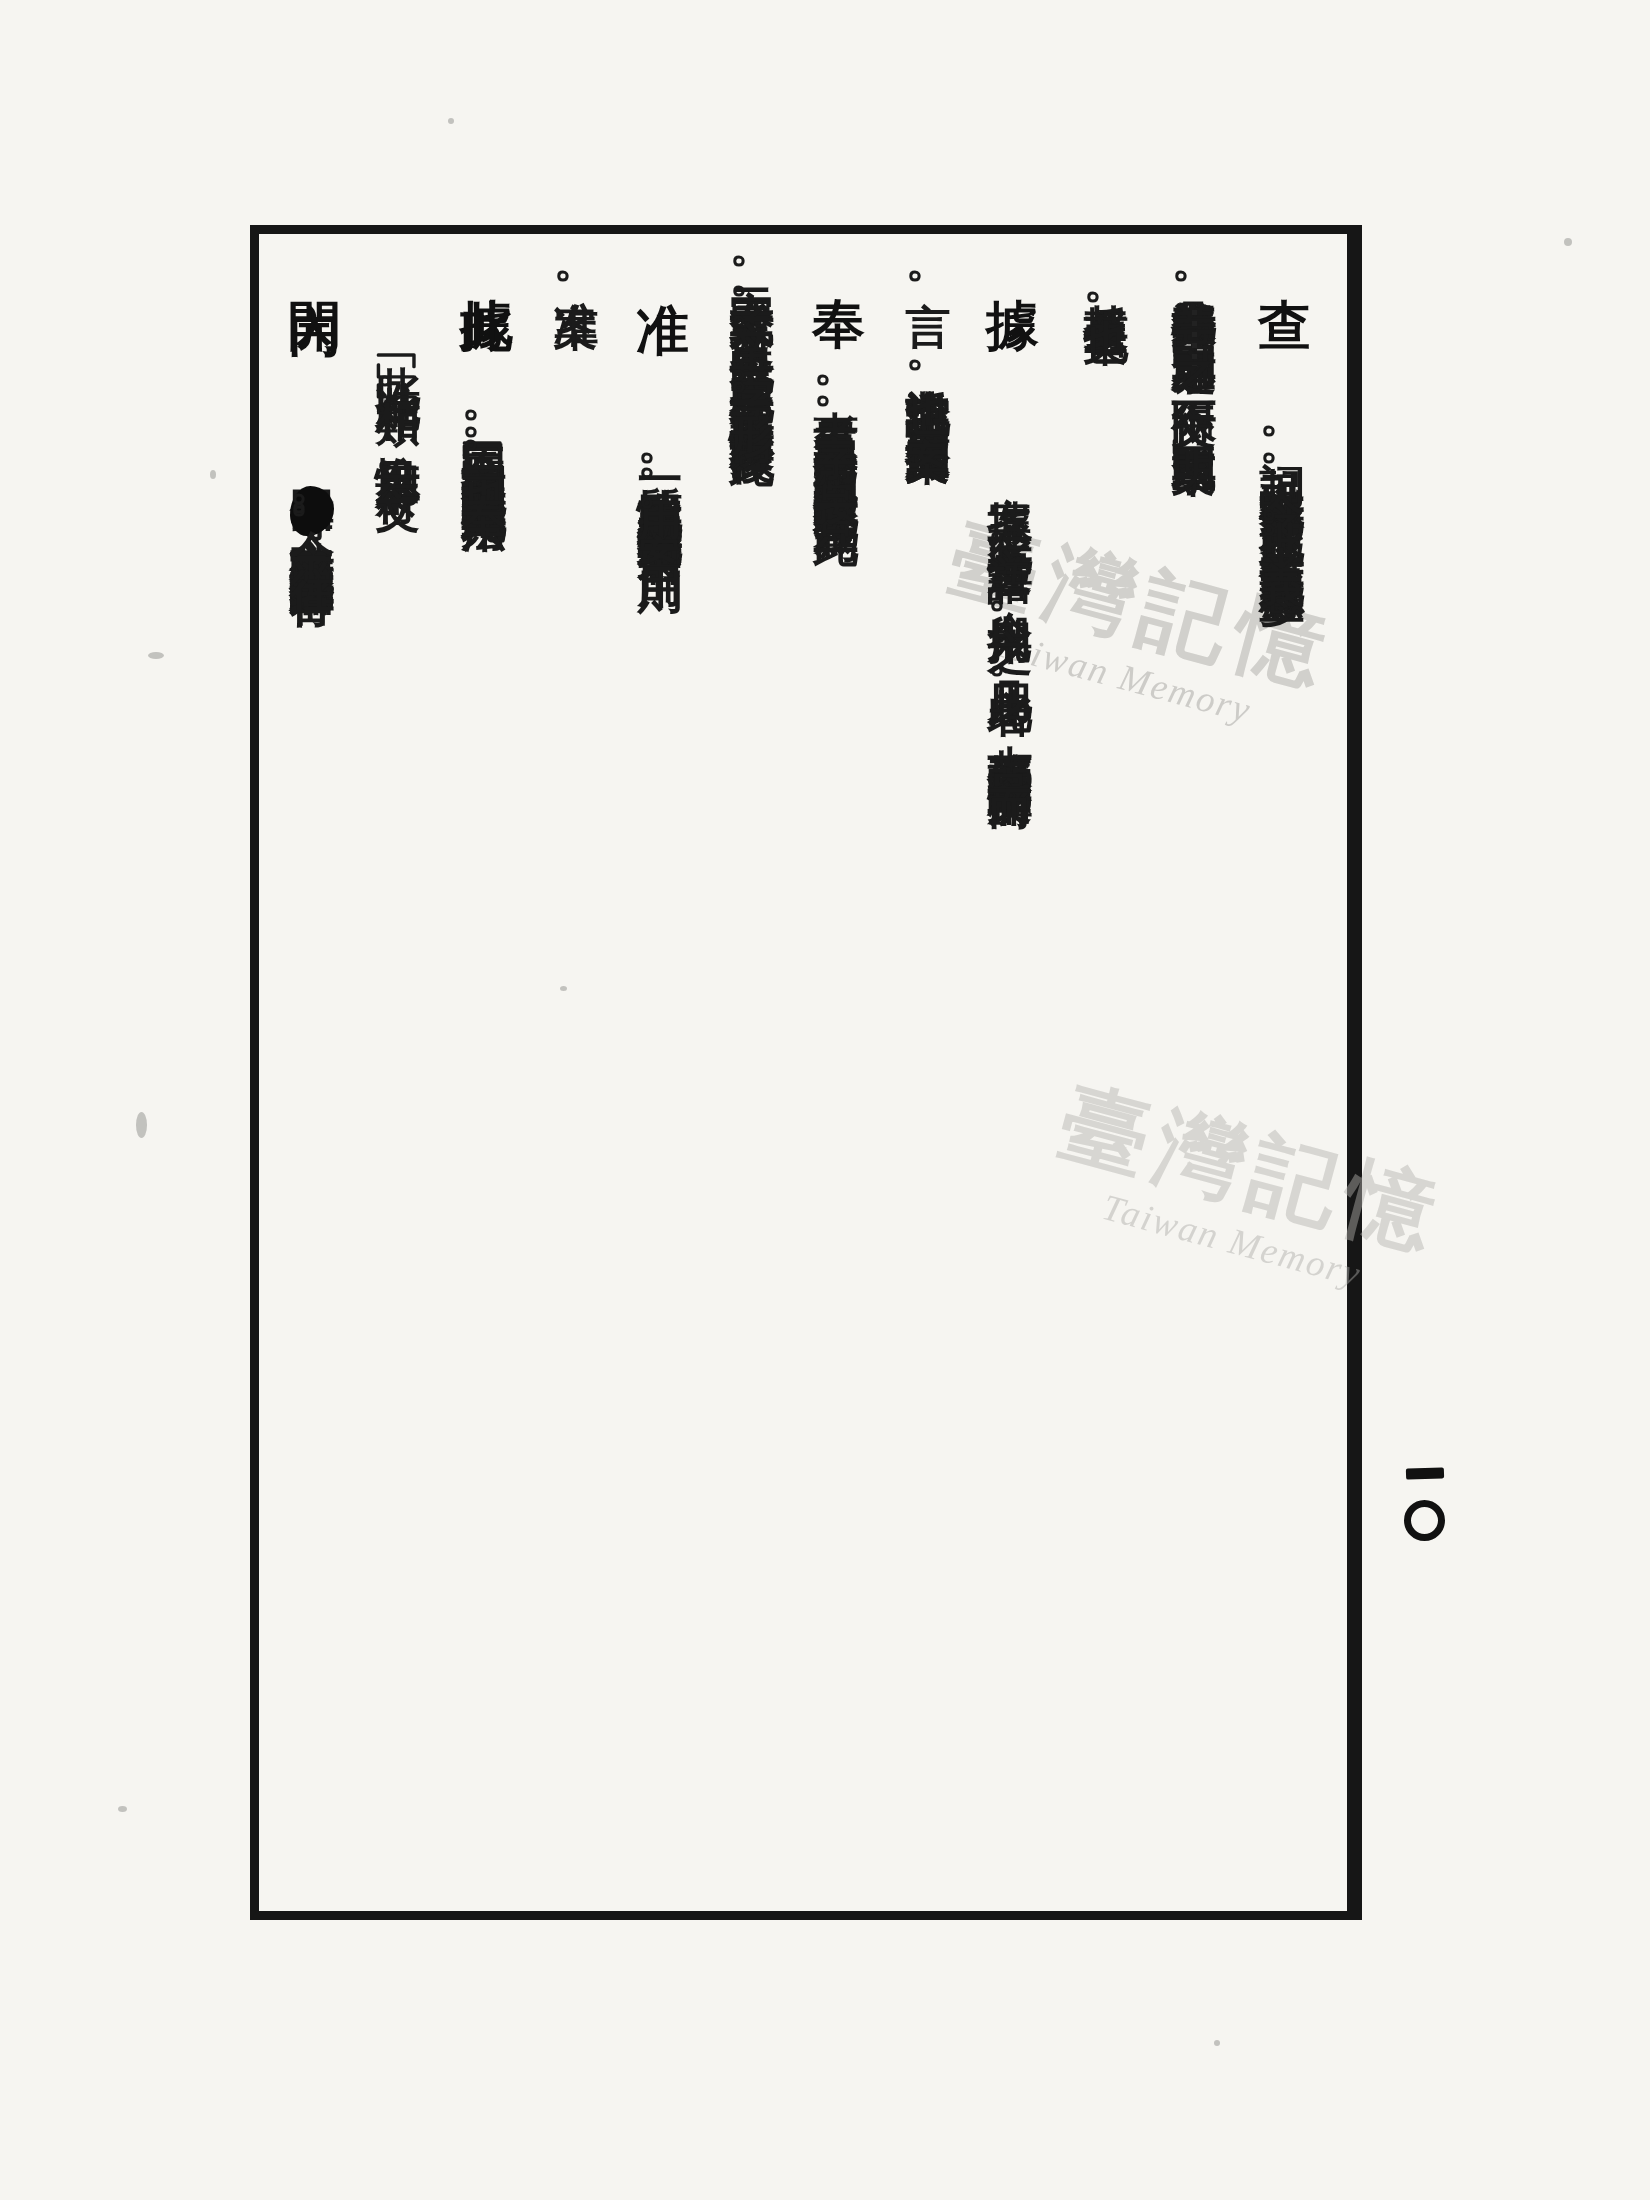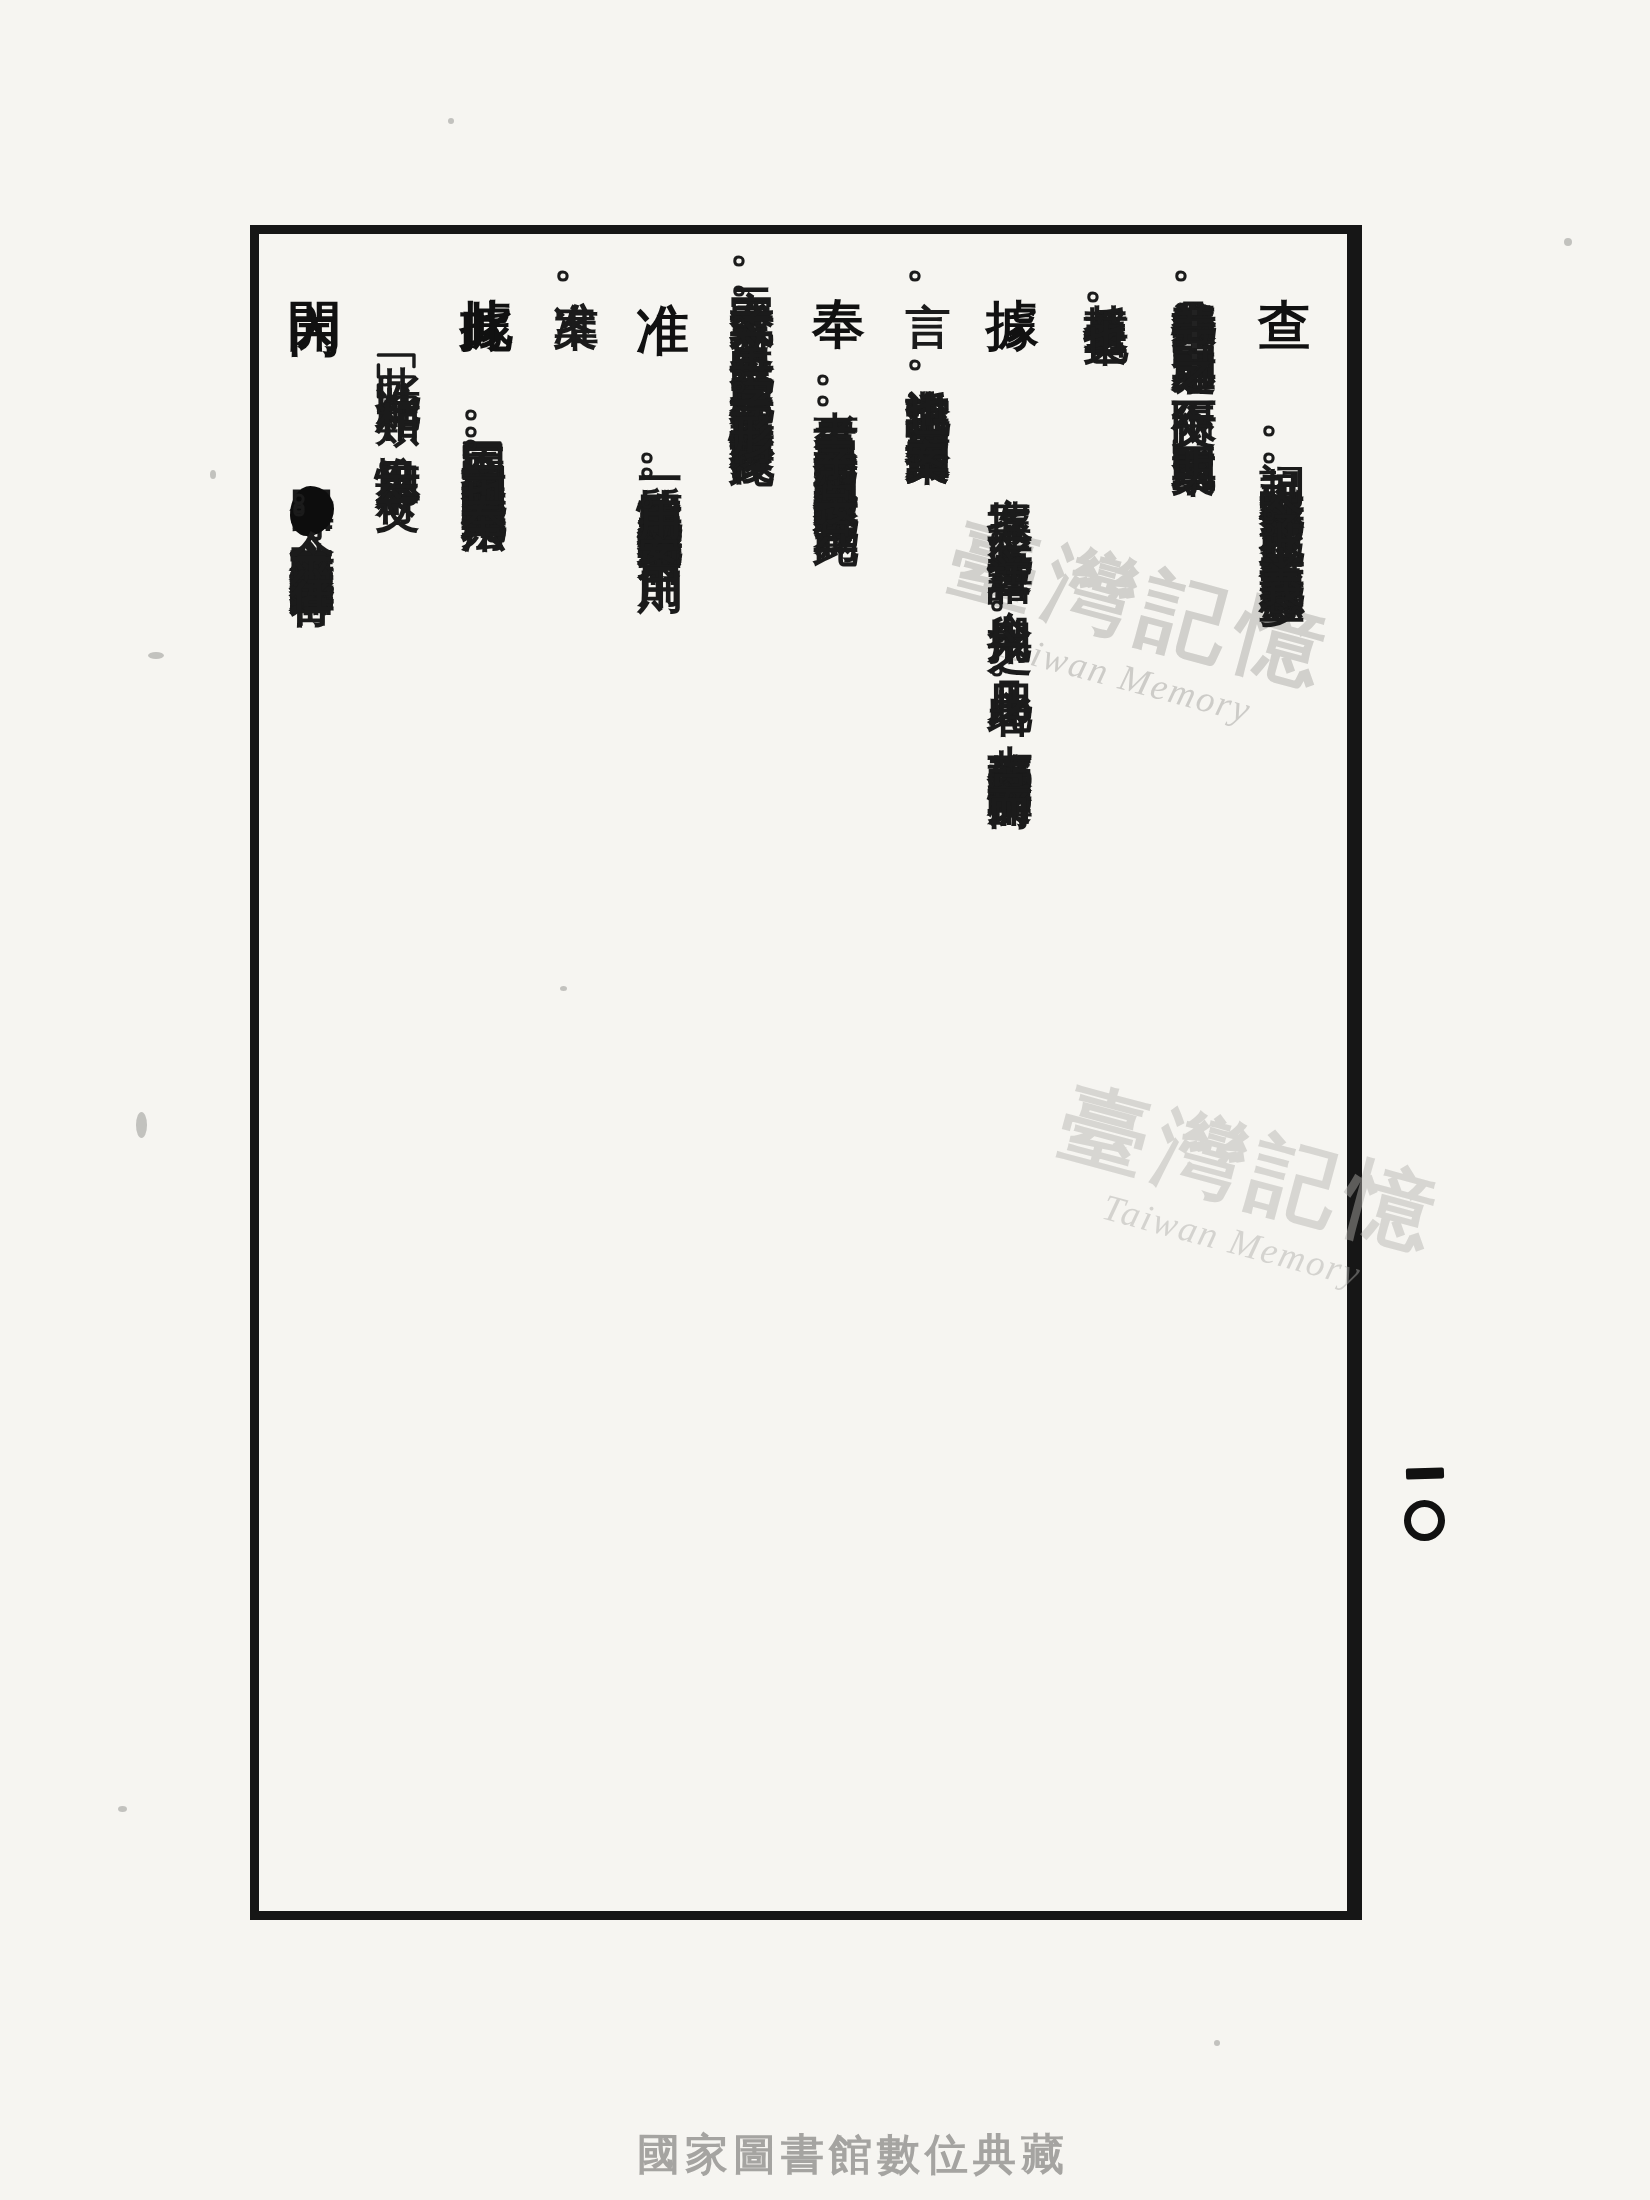--- a/index.html
+++ b/index.html
@@ -92,21 +92,20 @@
       <div class="vcol" style="left: 455px; top: 460px; letter-spacing: -4px;"><span>此與上述之「據」「案據」不同。上者爲起首詞。此則爲承轉語也。用法與「奉</span></div>
       <div class="vcol" style="left: 369px; top: 330px; letter-spacing: 5px;"><span>此」「准此」相類。惟只用於下行文。</span></div>
       <div class="vcol" style="left: 283px; top: 460px; letter-spacing: -6px;"><span>等因</span><span class="gapseg" style="inline-size: 26px;"></span><span class="inkblob"></span><span>兩語連用之時。中間多節錄來文。如屬接員上官之令。或平</span><span class="gapseg" style="inline-size: 12px;"></span><span>行官署往</span></div>
     </div>
 
   <div class="pagenum" title="">
     <div class="pn-bar"></div>
     <div class="pn-ring"></div>
   </div>
 
-  <div class="caption">國家圖書館數位典藏</div>
 
 <div class="speck" style="left: 148px; top: 652px; width: 16px; height: 7px;"></div>
     <div class="speck" style="left: 136px; top: 1112px; width: 11px; height: 26px;"></div>
     <div class="speck" style="left: 1564px; top: 238px; width: 8px; height: 8px;"></div>
     <div class="speck" style="left: 118px; top: 1806px; width: 9px; height: 6px;"></div>
     <div class="speck" style="left: 448px; top: 118px; width: 6px; height: 6px;"></div>
     <div class="speck" style="left: 1214px; top: 2040px; width: 6px; height: 6px;"></div>
     <div class="speck" style="left: 560px; top: 986px; width: 7px; height: 5px;"></div>
     <div class="speck" style="left: 210px; top: 470px; width: 6px; height: 9px;"></div>
   </div>

